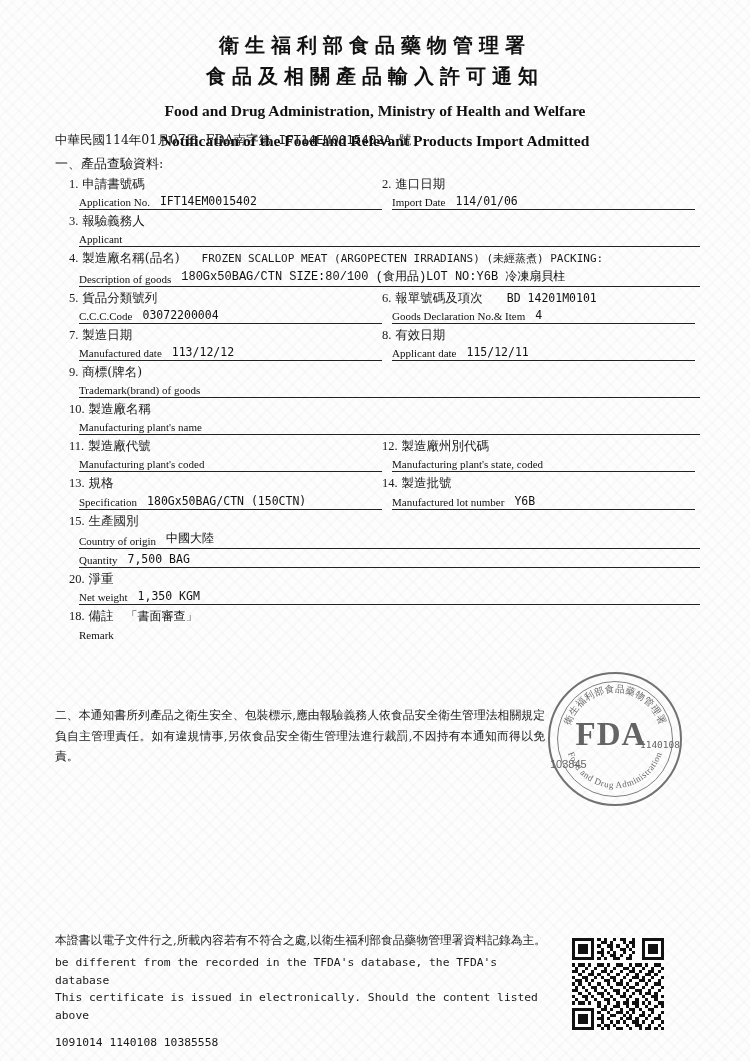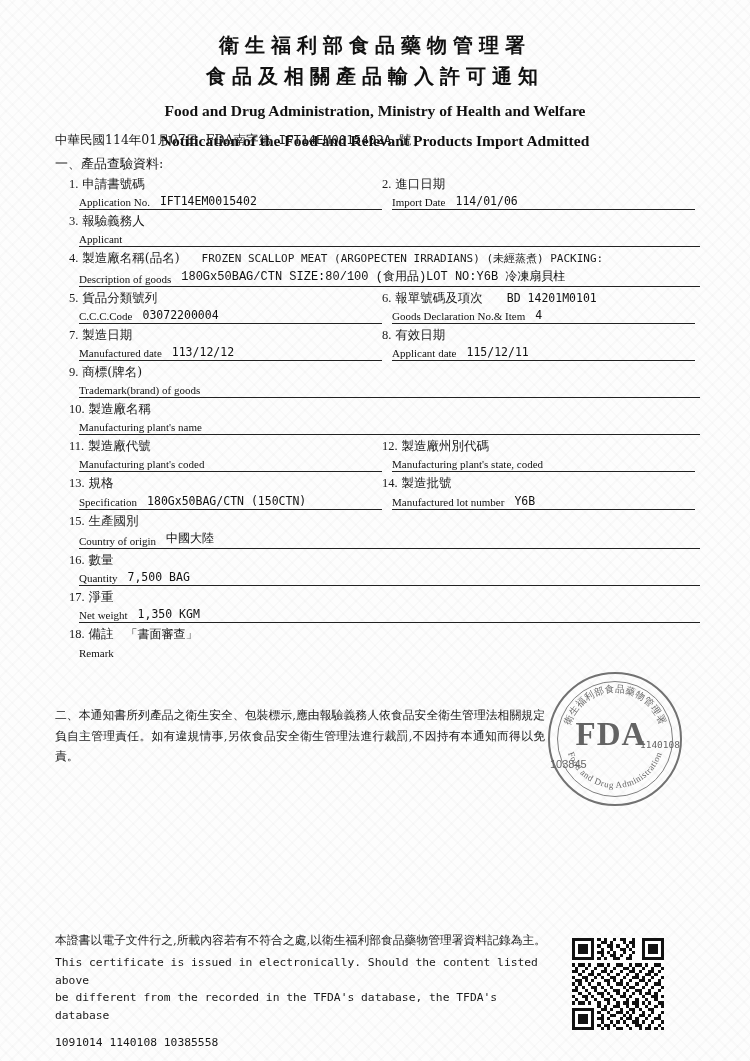--- a/index.html
+++ b/index.html
@@ -380,31 +380,30 @@
           <div class="lbl-cn"><span class="num">15.</span> <span>生產國別</span></div>
           <div class="under">
             <span class="lbl-en">Country of origin</span>
             <span class="val cjk">中國大陸</span>
           </div>
         </div>
       </div>
 
       <div class="row">
         <div class="field f-full">
-          <div class="lbl-cn"><span class="num">16.</span> <span>數量</span></div>
           <div class="under">
             <span class="lbl-en">Quantity</span>
             <span class="val">7,500 BAG</span>
           </div>
         </div>
       </div>
 
       <div class="row">
         <div class="field f-full">
-          <div class="lbl-cn"><span class="num">17.</span> <span>淨重</span></div>
+          <div class="lbl-cn"><span class="num">20.</span> <span>淨重</span></div>
           <div class="under">
             <span class="lbl-en">Net weight</span>
             <span class="val">1,350 KGM</span>
           </div>
         </div>
       </div>
 
       <div class="row">
         <div class="field f-full">
           <div class="lbl-cn"><span class="num">18.</span> <span>備註</span>&nbsp;&nbsp;&nbsp;<span class="val cjk" style="padding-left:0">「書面審查」</span></div>
@@ -434,22 +433,22 @@
       </text>
     </svg>
     <div class="seal-num-top">1140108</div>
     <div class="seal-fda">FDA</div>
     <div class="seal-num-bot">103845</div>
   </div>
 
   <div class="footer">
     <div class="footer-cn">本證書以電子文件行之,所載內容若有不符合之處,以衛生福利部食品藥物管理署資料記錄為主。</div>
     <div class="footer-en">
+      <div>be different from the recorded in the TFDA's database, the TFDA's database</div>
       <div>This certificate is issued in electronically. Should the content listed above</div>
-      <div>be different from the recorded in the TFDA's database, the TFDA's database</div>
     </div>
     <div class="footer-nums">1091014  1140108 10385558</div>
   </div>
 
   <svg class="qr" viewBox="0 0 29 29" shape-rendering="crispEdges">
     <rect width="29" height="29" fill="#ffffff"></rect>
     <g fill="#111111">
       <rect x="0" y="0" width="7" height="1"></rect>
         <rect x="0" y="6" width="7" height="1"></rect>
       <rect x="0" y="0" width="1" height="7"></rect>

